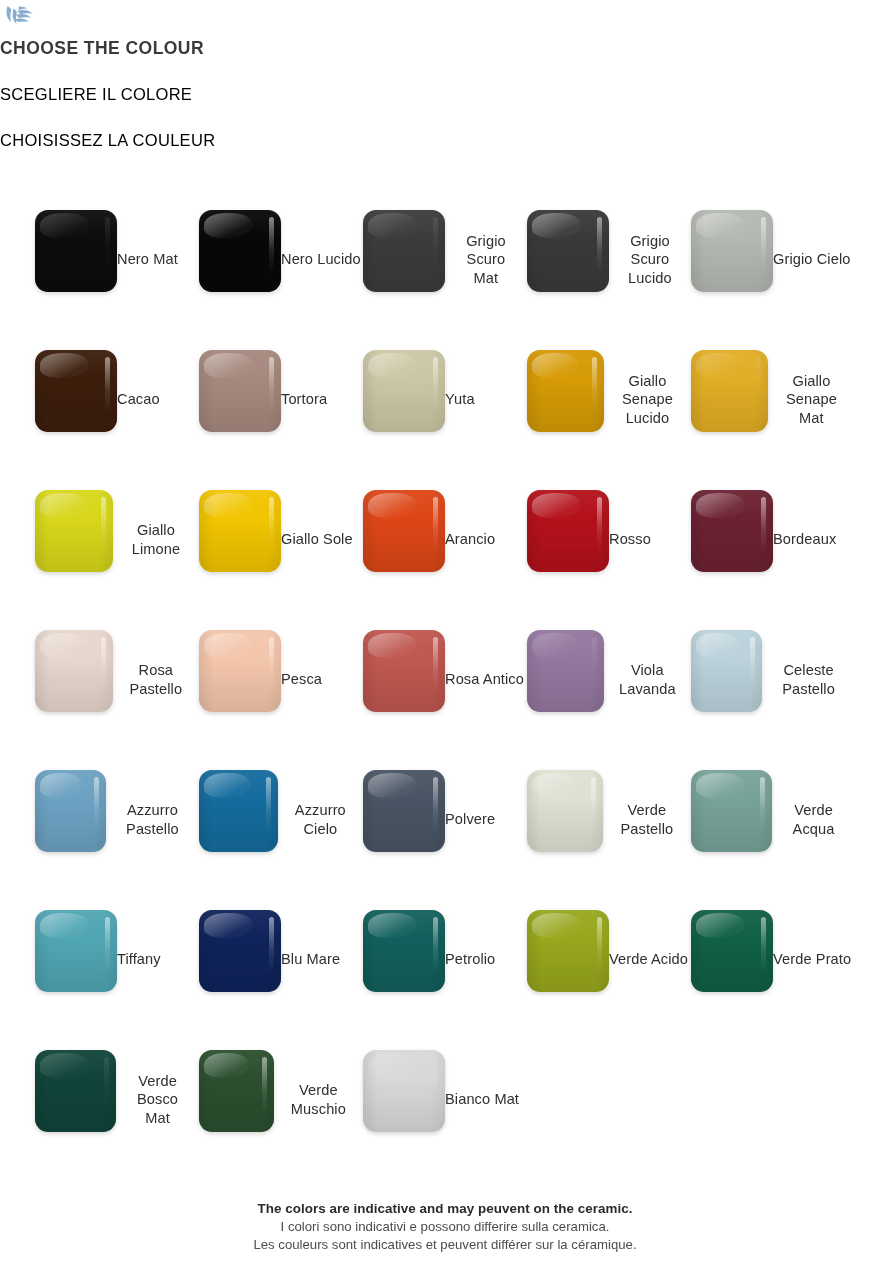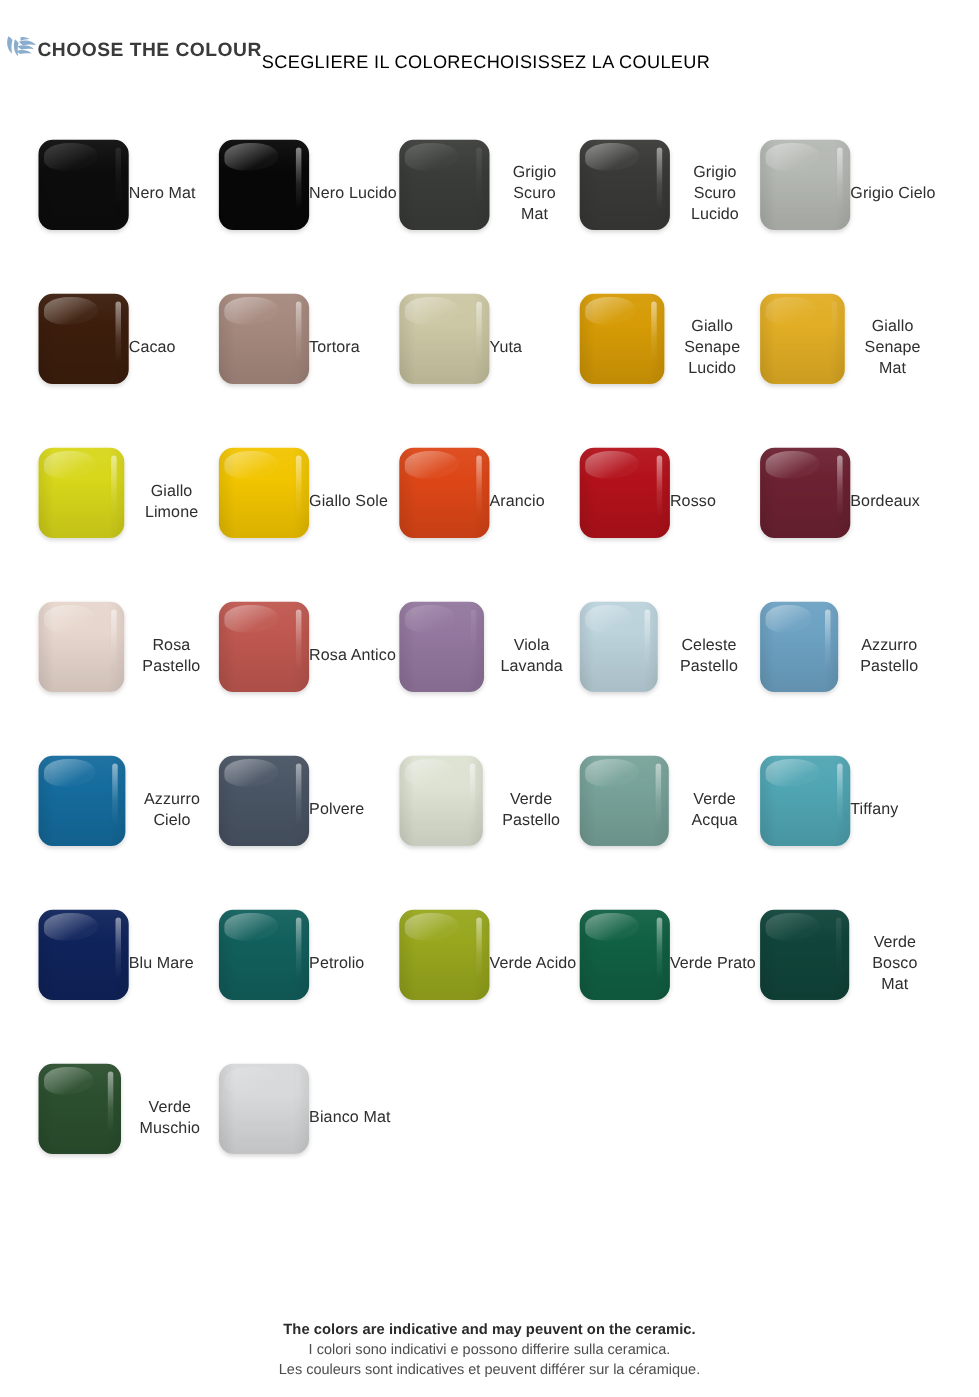--- a/index.html
+++ b/index.html
@@ -19,24 +19,23 @@
     background: #ffffff;
     display: flex;
     flex-direction: column;
     align-items: center;
     overflow: hidden;
   }
 
   
   .header {
     width: 100%;
-    padding-top: 22px;
     display: flex;
-    flex-direction: row;
-    align-items: center;
+    flex-direction: column;
+    align-items: flex-start;
   }
 
   .leaf-icon {
     width: 34px;
     height: 30px;
     display: block;
     margin-bottom: 7px;
   }
 
   .title-en {
@@ -311,20 +310,28 @@
       <div class="swatch-cell">
         <div class="chip-wrap">
           <div class="chip" style="background: rgb(231, 214, 205);">
             <div class="chip-inner-shade"></div>
           </div>
         </div>
         <div class="chip-label">Rosa Pastello</div>
       </div>
       <div class="swatch-cell">
         <div class="chip-wrap">
+          <div class="chip" style="background: rgb(244, 198, 172);">
+            <div class="chip-inner-shade"></div>
+          </div>
+        </div>
+        <div class="chip-label">Pesca</div>
+      </div>
+      <div class="swatch-cell">
+        <div class="chip-wrap">
           <div class="chip" style="background: rgb(191, 88, 80);">
             <div class="chip-inner-shade"></div>
           </div>
         </div>
         <div class="chip-label">Rosa Antico</div>
       </div>
       <div class="swatch-cell">
         <div class="chip-wrap">
           <div class="chip matte" style="background: rgb(148, 120, 159);">
             <div class="chip-inner-shade"></div>

